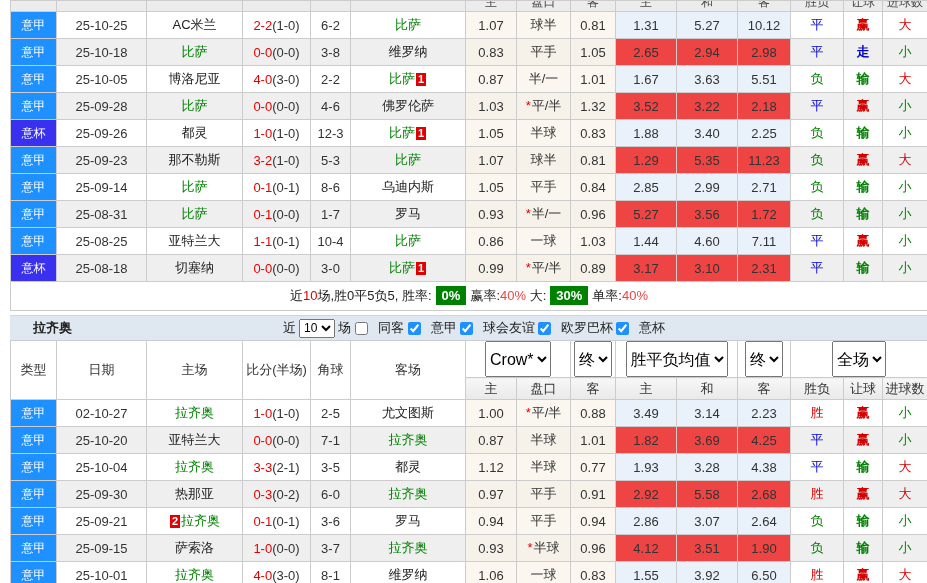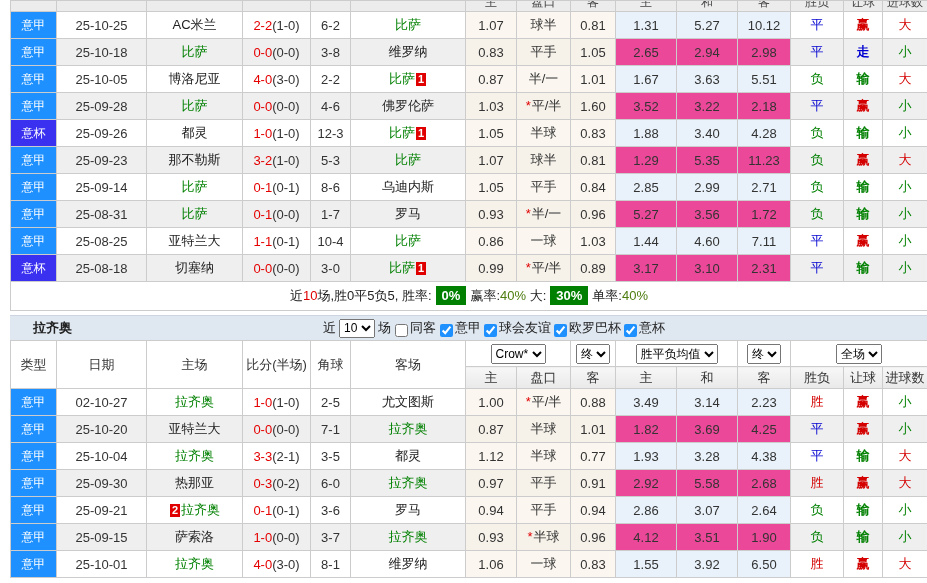--- a/index.html
+++ b/index.html
@@ -25,44 +25,44 @@
   .team.green{color:#008000;}
   .nbadge{display:inline-block;background:#e00000;color:#fff;font-size:11px;font-weight:bold;
           padding:0 2px;margin:0 1px;line-height:13px;}
 
   .sc{color:#e50000;}
   .half{color:#333;}
 
   td.crow{background:#fbf7f0;}
   tr.alt td.crow{background:#f6f2ea;}
   td.euro{background:#e9f2fa;}
-  tr.alt td.euro{background:#ec4899;}
+  tr.alt td.euro{background:#ef4444;}
 
   .c-red{color:#d40000;}
   .c-green{color:#008000;}
   .c-blue{color:#0000d0;}
   td.res.bold{font-weight:bold;}
   .star{color:#e00000;margin-right:1px;}
 
   tr.summary td{height:28px;background:#fff;font-size:13px;color:#222;}
   .sbadge{background:#008000;color:#fff;font-weight:bold;padding:2px 6px;margin:0 4px;}
   .s-red{color:#e00000;}
-  .s-blue{color:#4d7c0f;}
+  .s-blue{color:#ef4444;}
   .s-plain{color:#222;}
 
   .secbar{height:24px;background:#dfe7f0;display:flex;align-items:center;margin-top:4px;
           border-top:1px solid #cdd6e0;}
   .sectitle{font-weight:bold;font-size:13px;color:#222;padding-left:23px;}
   .filters{margin-left:auto;margin-right:262px;display:flex;align-items:center;gap:3px;font-size:13px;color:#222;}
   .filters select{font-size:12px;height:19px;}
-  .filters label{display:flex;align-items:flex-end;gap:1px;}
+  .filters label{display:flex;align-items:center;gap:9px;}
   input[type=checkbox]{accent-color:#1e90ff;width:13px;height:13px;margin:0 1px;}
 
   tr.ddrow th{height:25px;background:#fff;}
-  tr.ddrow select{font-size:12px;height:20px;max-width:95%;}
+  tr.ddrow select{font-size:16px;height:36px;max-width:95%;}
   tr.subrow th{height:21px;background:linear-gradient(#f7f7f7,#e9e9e9);color:#333;}
   th.mainhead{background:linear-gradient(#f7f7f7,#e9e9e9);color:#333;font-size:13px;}
 </style>
 </head>
 <body>
 
 <div class="page">
   <div class="gutter"></div>
   <div class="content">
 
@@ -175,41 +175,41 @@
           </tr>
           <tr class="alt">
             <td class="league serie">意甲</td>
             <td class="date">25-09-28</td>
             <td class="teamcell"><span class="team green">比萨</span></td>
             <td class="score"><span class="sc">0-0</span><span class="half">(0-0)</span></td>
             <td class="corner">4-6</td>
             <td class="teamcell"><span class="team">佛罗伦萨</span></td>
             <td class="crow">1.03</td>
             <td class="crow"><span class="star">*</span>平/半</td>
-            <td class="crow">1.60</td>
+            <td class="crow">1.32</td>
             <td class="euro">3.52</td>
             <td class="euro">3.22</td>
             <td class="euro">2.18</td>
             <td class="res c-blue">平</td>
             <td class="res bold c-red">赢</td>
             <td class="res c-green">小</td>
           </tr>
           <tr>
             <td class="league cup">意杯</td>
             <td class="date">25-09-26</td>
             <td class="teamcell"><span class="team">都灵</span></td>
             <td class="score"><span class="sc">1-0</span><span class="half">(1-0)</span></td>
             <td class="corner">12-3</td>
             <td class="teamcell"><span class="team green">比萨</span><span class="nbadge">1</span></td>
             <td class="crow">1.05</td>
             <td class="crow">半球</td>
             <td class="crow">0.83</td>
             <td class="euro">1.88</td>
             <td class="euro">3.40</td>
-            <td class="euro">4.28</td>
+            <td class="euro">2.25</td>
             <td class="res c-green">负</td>
             <td class="res bold c-green">输</td>
             <td class="res c-green">小</td>
           </tr>
           <tr class="alt">
             <td class="league serie">意甲</td>
             <td class="date">25-09-23</td>
             <td class="teamcell"><span class="team">那不勒斯</span></td>
             <td class="score"><span class="sc">3-2</span><span class="half">(1-0)</span></td>
             <td class="corner">5-3</td>

